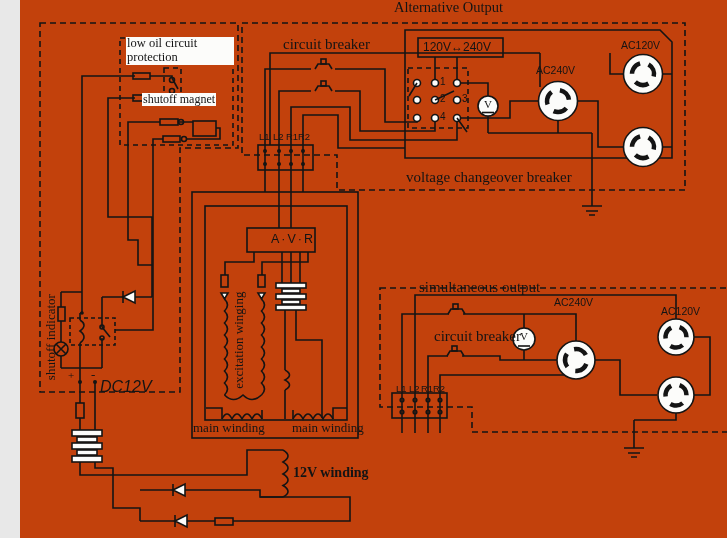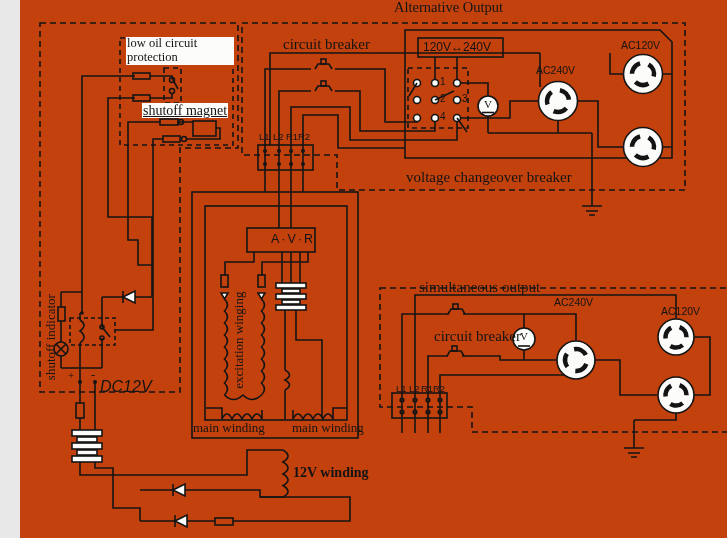--- a/index.html
+++ b/index.html
@@ -285,21 +285,21 @@
 
     <g>
       <path d="M604,448 H624 M608,453 H620 M611,457 H617"></path>
     </g>
   </g>
 </svg>
 
 <div class="lbl serif" style="left:374px;top:0px;font-size:14.5px;">Alternative Output</div>
 
 <div class="lbl serif bgw" style="left:106px;top:37px;font-size:12.5px;width:106px;white-space:normal;">low oil circuit protection</div>
-<div class="lbl serif bgw" style="left:122px;top:103px;font-size:14px;text-decoration:underline;">shutoff magnet</div>
+<div class="lbl serif bgw" style="left:122px;top:93px;font-size:12px;">shutoff magnet</div>
 <div class="lbl serif vert" style="left:-21px;top:330px;width:104px;font-size:13px;">shutoff indicator</div>
 <div class="lbl sans" style="left:80px;top:378px;font-size:16px;font-style:italic;">DC12V</div>
 <div class="lbl serif" style="left:48px;top:369px;font-size:11px;">+</div>
 <div class="lbl serif" style="left:71px;top:368px;font-size:13px;">-</div>
 
 <div class="lbl sans ctr" style="left:239px;top:233px;width:68px;font-size:12.5px;letter-spacing:2px;">A·V·R</div>
 <div class="lbl serif vert" style="left:163px;top:333px;width:112px;font-size:13px;">excitation winging</div>
 <div class="lbl serif" style="left:173px;top:421px;font-size:13px;">main winding</div>
 <div class="lbl serif" style="left:272px;top:421px;font-size:13px;">main winding</div>
 <div class="lbl serif" style="left:273px;top:465px;font-size:14px;font-weight:bold;">12V winding</div>

